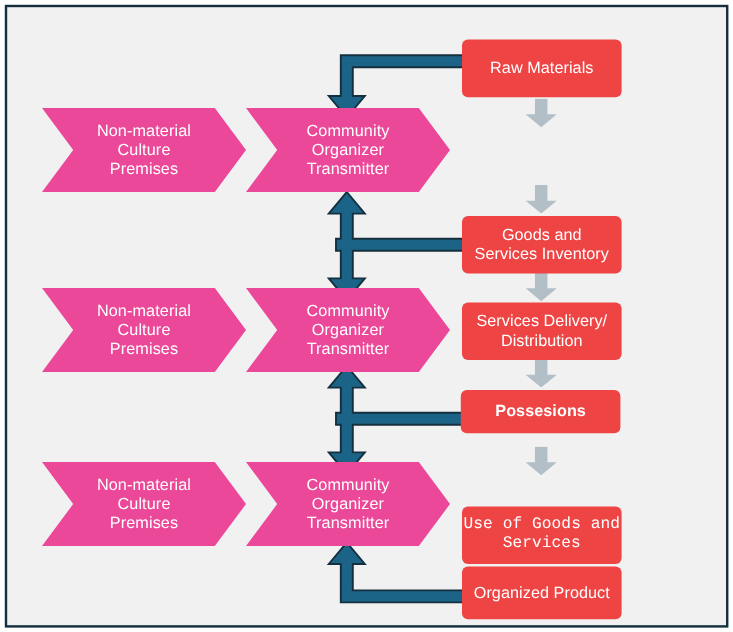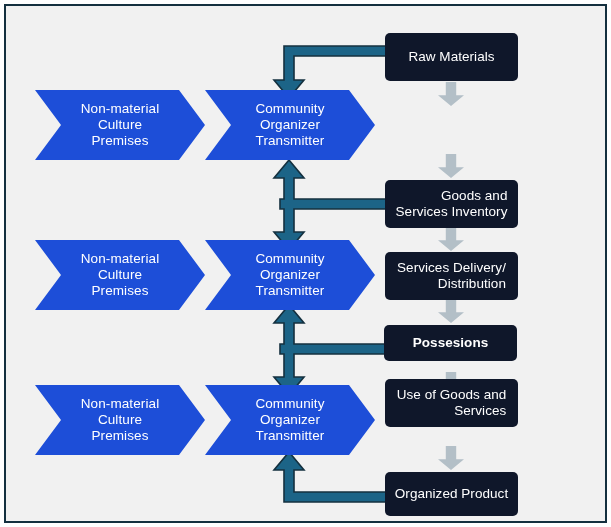--- a/index.html
+++ b/index.html
@@ -17,40 +17,40 @@
     width:603px;height:519px;
     box-sizing:border-box;
     border:2px solid #14303f;
     background:#f1f1f1;
   }
   .stage{position:absolute;left:0;top:0;width:611px;height:527px;}
 
   
   .chev{
     position:absolute;
-    background:#1d4ed8;
+    background:#ec4899;
     color:#ffffff;
     display:flex;align-items:center;justify-content:center;
     text-align:center;
     line-height:1.18;
     font-size:13.5px;
     letter-spacing:.1px;
     -webkit-clip-path:polygon(0 0, calc(100% - 26px) 0, 100% 50%, calc(100% - 26px) 100%, 0 100%, 26px 50%);
     clip-path:polygon(0 0, calc(100% - 26px) 0, 100% 50%, calc(100% - 26px) 100%, 0 100%, 26px 50%);
   }
   .chev span{display:block;white-space:pre-line;}
 
   
   .pbox{
     position:absolute;
-    background:#0f172a;
+    background:#ef4444;
     color:#ffffff;
     border-radius:5px;
     display:flex;align-items:center;justify-content:center;
-    text-align:right;
+    text-align:center;
     line-height:1.2;
     font-size:13.5px;
     letter-spacing:.05px;
   }
   .pbox span{display:block;white-space:pre-line;}
 
   
   .garrow{
     position:absolute;
     width:26px;height:24px;
@@ -147,21 +147,21 @@
 
     <div class="pbox" style="left:385px;top:252px;width:133px;height:48px;">
       <span>Services Delivery/
 Distribution</span>
     </div>
 
     <div class="pbox" style="left:384px;top:325px;width:133px;height:36px;font-weight:bold;">
       <span>Possesions</span>
     </div>
 
-    <div class="pbox" style="left:385px;top:379px;width:133px;height:48px;">
+    <div class="pbox" style="left:385px;top:422px;width:133px;height:48px;font-family:Liberation Mono, monospace;">
       <span>Use of Goods and
 Services</span>
     </div>
 
     <div class="pbox" style="left:385px;top:472px;width:133px;height:44px;">
       <span>Organized Product</span>
     </div>
 
   </div>
 </div>

